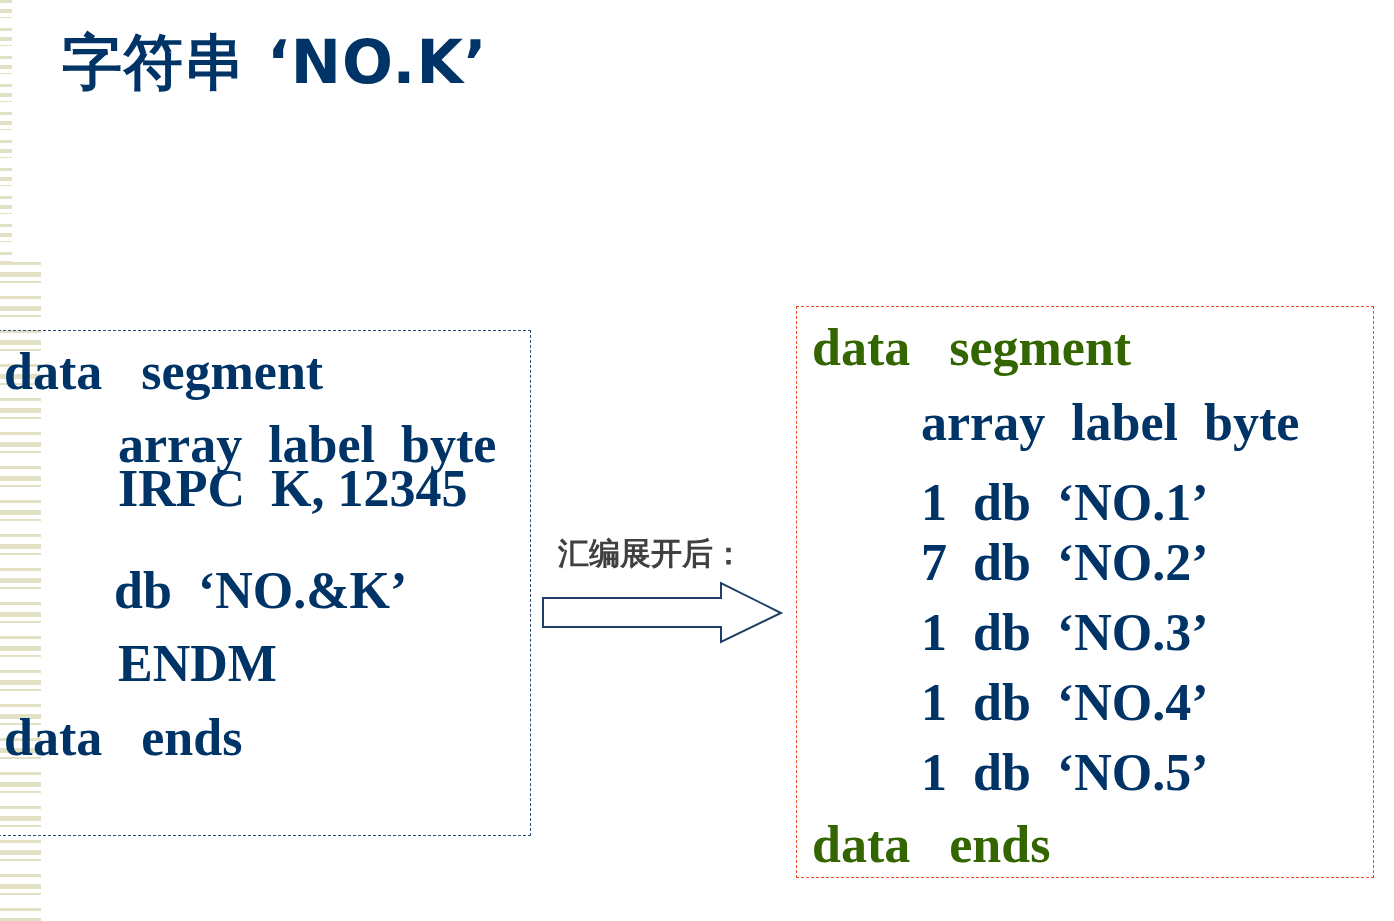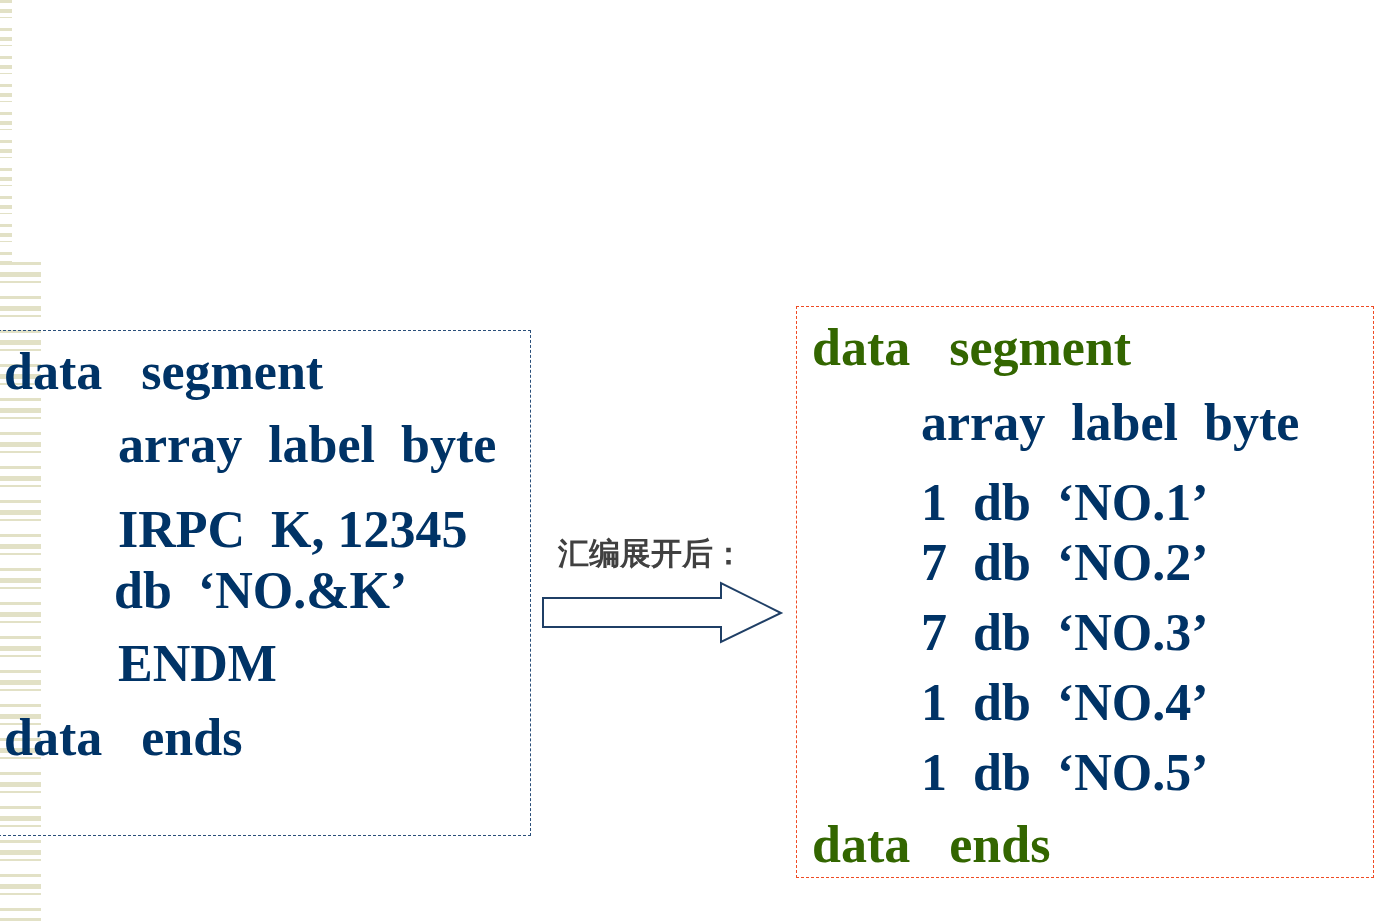--- a/index.html
+++ b/index.html
@@ -44,36 +44,37 @@
   }
   .arrow { position:absolute; left:540px; top:580px; width:245px; height:66px; }
 </style>
 </head>
 <body>
 
 <div class="stripes-narrow"></div>
 <div class="stripes-wide"></div>
 
 <div class="title">
+  <span class="line">字符串 ‘NO.K’</span>
 </div>
 
 <div class="box-left"></div>
 <div class="code" style="left:4px; top:349px;">data   segment</div>
 <div class="code" style="left:118px; top:422px;">array  label  byte</div>
-<div class="code" style="left:118px; top:507px;">IRPC  K, 12345</div>
+<div class="code" style="left:118px; top:466px;">IRPC  K, 12345</div>
 <div class="code" style="left:114px; top:568px;">db  ‘NO.&amp;K’</div>
 <div class="code" style="left:118px; top:641px;">ENDM</div>
 <div class="code" style="left:4px; top:715px;">data   ends</div>
 
 <div class="arrow-label">汇编展开后：</div>
 <svg class="arrow" viewBox="0 0 245 66">
   <polygon points="3,18 181,18 181,3 241,33 181,62 181,47 3,47" fill="#ffffff" stroke="#1f3f66" stroke-width="2"></polygon>
 </svg>
 
 <div class="box-right"></div>
 <div class="code green" style="left:812px; top:325px;">data   segment</div>
 <div class="code" style="left:921px; top:400px;">array  label  byte</div>
 <div class="code" style="left:921px; top:480px;">1  db  ‘NO.1’</div>
 <div class="code" style="left:921px; top:540px;">7  db  ‘NO.2’</div>
-<div class="code" style="left:921px; top:610px;">7  db  ‘NO.3’</div>
+<div class="code" style="left:921px; top:610px;">1  db  ‘NO.3’</div>
 <div class="code" style="left:921px; top:680px;">1  db  ‘NO.4’</div>
 <div class="code" style="left:921px; top:750px;">1  db  ‘NO.5’</div>
 <div class="code green" style="left:812px; top:822px;">data   ends</div>
 
 </body></html>

